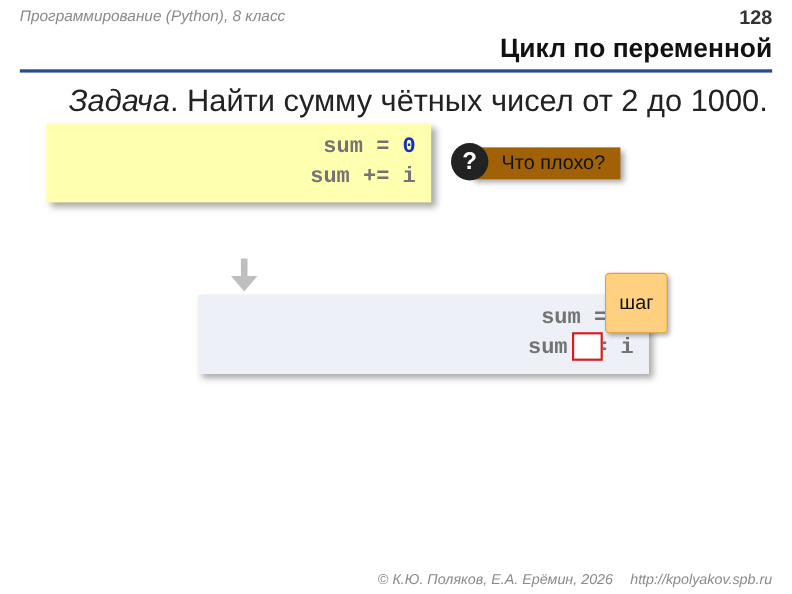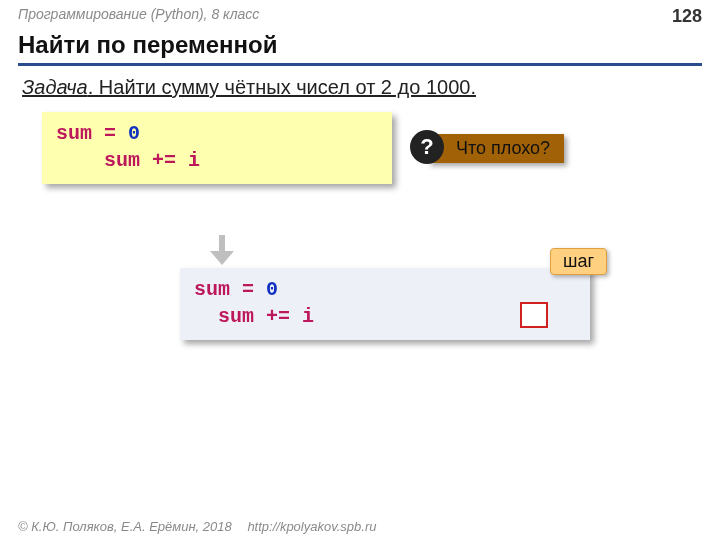--- a/index.html
+++ b/index.html
@@ -1,15 +1,15 @@
 <!DOCTYPE html>
 <html><head>
 <meta charset="utf-8">
 <style>
-  * { box-sizing: border-box; margin: 0; padding: 0; }
+  * { box-sizing: border-box; margin: 0; padding: 0; text-align: right; }
   body {
     width: 720px; height: 540px;
     background: #fff;
     font-family: Arial, sans-serif;
     position: relative;
     overflow: hidden;
   }
   .header {
     display: flex; justify-content: space-between;
     padding: 6px 18px 2px 18px;
@@ -17,21 +17,21 @@
   }
   .slidenum { font-style: normal; font-weight: bold; color: #333; font-size: 18px; margin-left: 16px; }
   .title {
     margin: 2px 18px 0 18px;
     padding-bottom: 4px;
     border-bottom: 3px solid #2a4b8d;
     font-size: 24px; font-weight: bold; color: #111;
   }
   .task {
     margin: 10px 22px 0 22px;
-    font-size: 20px; color: #222; text-decoration: underline;
+    font-size: 28px; color: #222;
   }
   .task .em { font-style: italic; }
   .code1 {
     position: absolute; left: 42px; top: 112px;
     width: 350px;
     background: #ffffb0;
     box-shadow: 4px 4px 6px rgba(0,0,0,0.35);
     padding: 8px 14px 10px 14px;
     font-family: "Courier New", monospace;
     font-size: 20px; font-weight: bold;
@@ -42,21 +42,21 @@
     width: 410px;
     background: #eef0f8;
     box-shadow: 4px 4px 6px rgba(0,0,0,0.35);
     padding: 8px 14px 10px 14px;
     font-family: "Courier New", monospace;
     font-size: 20px; font-weight: bold;
     line-height: 1.35;
   }
   .kw { color: #1030c0; }
   .fn { color: #1aa000; }
-  .plain { color: #be185d; }
+  .plain { color: #737373; }
   .arrow {
     position: absolute; left: 210px; top: 235px;
     width: 24px; height: 30px;
   }
   .arrow .shaft { position:absolute; left:9px; top:0; width:6px; height:18px; background:#bfbfbf; }
   .arrow .head {
     position:absolute; left:0; top:16px;
     width:0; height:0;
     border-left:12px solid transparent;
     border-right:12px solid transparent;
@@ -77,21 +77,21 @@
     padding: 4px 14px 4px 28px;
     font-size: 18px; color: #111;
     z-index: 4;
   }
   .stepbox {
     position: absolute; left: 550px; top: 248px;
     background: #ffd080;
     border: 1px solid #e0a040;
     border-radius: 4px;
     box-shadow: 2px 2px 4px rgba(0,0,0,0.3);
-    padding: 2px 12px;
+    padding: 16px 12px;
     font-size: 18px; color: #111;
     z-index: 6;
   }
   .hlbox {
     position: absolute;
     border: 2px solid #d02020;
     background: #fff;
     z-index: 3;
   }
   .footer {
@@ -102,21 +102,21 @@
   .footer .url { margin-left: 12px; }
 </style>
 </head>
 <body>
 
 <div class="header">
   <span>Программирование (Python), 8 класс</span>
   <span class="slidenum">128</span>
 </div>
 
-<div class="title">Найти по переменной</div>
+<div class="title">Цикл по переменной</div>
 
 <div class="task">
   <span class="em">Задача</span><span>. Найти сумму чётных чисел от 2 до 1000.</span>
 </div>
 
 <div class="code1">
   <div><span class="plain">sum = </span><span class="kw">0</span></div>
   <div><span class="plain" style="white-space:pre">    sum += i</span></div>
 </div>
 
@@ -131,15 +131,15 @@
 <div class="stepbox">шаг</div>
 
 <div class="hlbox" style="left:520px; top:302px; width:28px; height:26px;"></div>
 
 <div class="code2">
   <div><span class="plain">sum = </span><span class="kw">0</span></div>
   <div><span class="plain" style="white-space:pre">  sum += i</span></div>
 </div>
 
 <div class="footer">
-  <span>© К.Ю. Поляков, Е.А. Ерёмин, 2018</span>
+  <span>© К.Ю. Поляков, Е.А. Ерёмин, 2026</span>
   <span class="url">http://kpolyakov.spb.ru</span>
 </div>
 
 </body></html>

